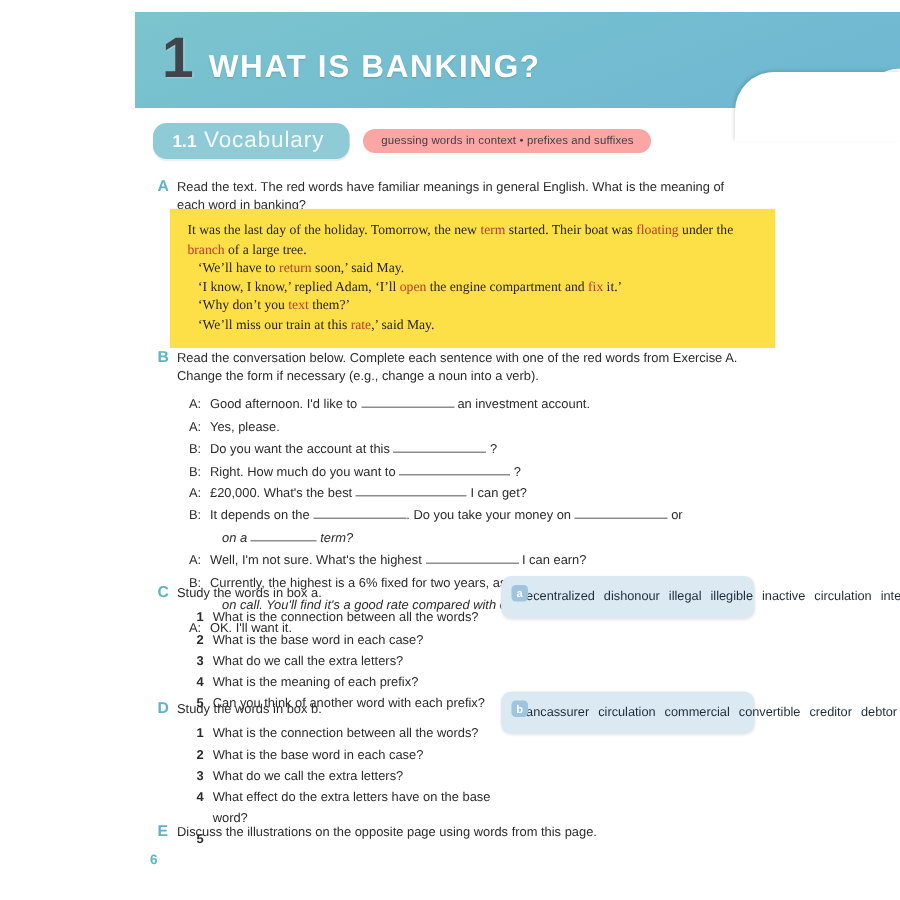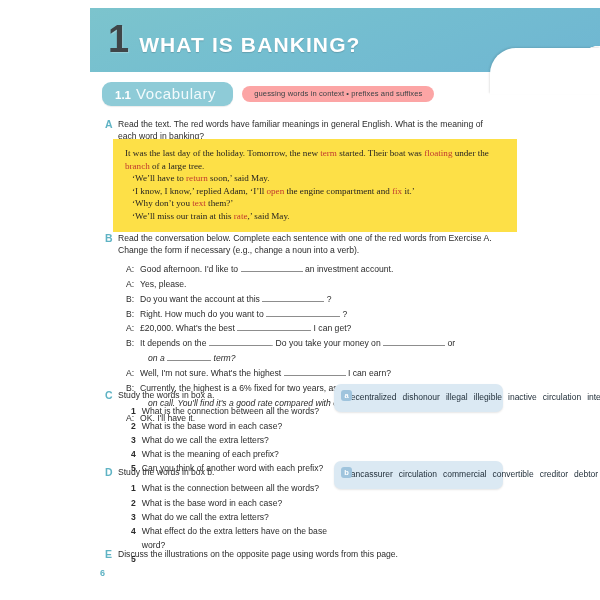--- a/index.html
+++ b/index.html
@@ -273,21 +273,21 @@
       <span class="d-line"><span class="spk">B:</span><span>Do you want the account at this</span> <span class="blank b-md"></span> <span>?</span></span>
       <span class="d-line"><span class="spk">B:</span><span>Right. How much do you want to</span> <span class="blank b-lg"></span> <span>?</span></span>
       <span class="d-line"><span class="spk">A:</span><span>£20,000. What's the best</span> <span class="blank b-lg"></span> <span>I can get?</span></span>
       <span class="d-line"><span class="spk">B:</span><span>It depends on the</span> <span class="blank b-md"></span><span>. Do you take your money on</span> <span class="blank b-md"></span> <span>or</span>
         <span class="cont"><span>on a</span> <span class="blank b-sm"></span> <span>term?</span></span>
       </span>
       <span class="d-line"><span class="spk">A:</span><span>Well, I'm not sure. What's the highest</span> <span class="blank b-md"></span> <span>I can earn?</span></span>
       <span class="d-line"><span class="spk">B:</span><span>Currently, the highest is a 6% fixed for two years, as opposed to the</span> <span class="blank b-md"></span> <span>rate</span>
         <span class="cont"><span>on call. You'll find it's a good rate compared with other banks.</span></span>
       </span>
-      <span class="d-line"><span class="spk">A:</span><span>OK. I'll have it.</span></span>
+      <span class="d-line"><span class="spk">A:</span><span>OK. I'll want it.</span></span>
     </div>
   </div>
 </div>
 
 <div class="exercise" id="ex-c">
   <div class="ex-letter">C</div>
   <div class="ex-body">
     <div class="ex-instr">Study the words in box a.</div>
     <ul class="q-list">
       <li>

